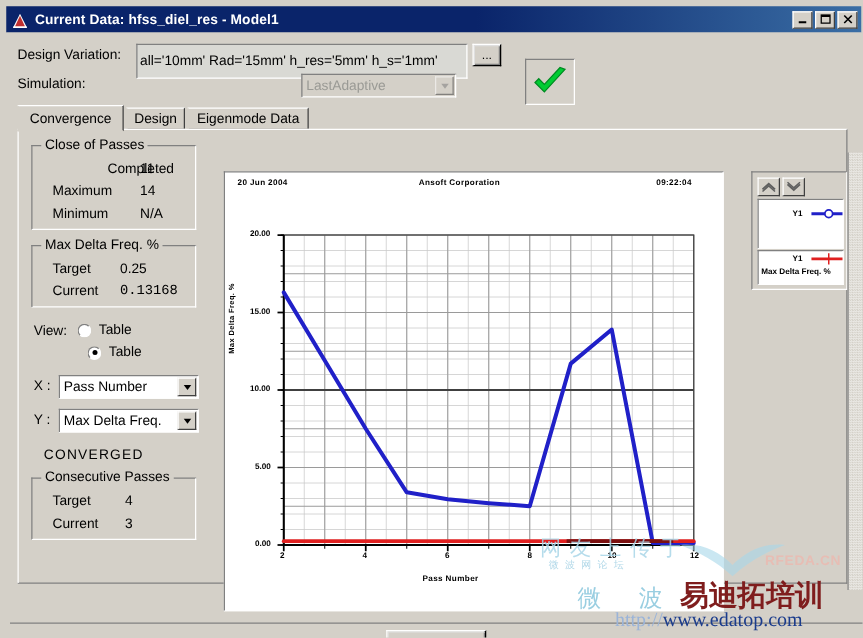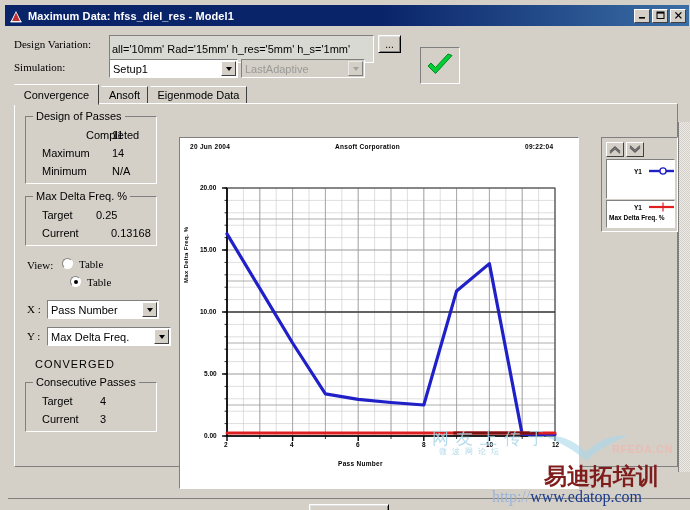--- a/index.html
+++ b/index.html
@@ -37,21 +37,21 @@
     display:flex;align-items:center;justify-content:center;
     font-size:9px;line-height:1;color:#000;font-family:"Liberation Sans",sans-serif;
     box-sizing:border-box;
   }
   .tb-btn svg{display:block;}
   
   .client{
     position:absolute;left:3px;top:24px;width:684px;height:483px;
     background:#d4d0c8;
   }
-  .row{position:absolute;display:flex;align-items:flex-start;font-family:Liberation Serif, serif;}
+  .row{position:absolute;display:flex;align-items:center;}
   .lbl{font-size:11px;color:#000;white-space:nowrap;}
   .textbox{
     height:17px;background:#d9d9d4;font-size:11px;color:#000;
     padding:13px 2px;overflow:hidden;white-space:nowrap;
     display:flex;align-items:center;box-sizing:border-box;
     border:1px solid;border-color:#808080 #fff #fff #808080;
   }
   .btn{
     background:#d4d0c8;
     border:1px solid;border-color:#fff #000 #000 #fff;
@@ -199,21 +199,21 @@
 <div class="app">
 
   <div class="titlebar">
     <div class="tb-icon">
       <svg width="14" height="13" viewBox="0 0 14 13">
         <polygon points="7,1 12.5,12 1.5,12" fill="#ffffff"></polygon>
         <polygon points="7,2.5 11,11.2 3,11.2" fill="#c03030"></polygon>
         <rect x="1.5" y="11.2" width="11" height="1.2" fill="#ffffff"></rect>
       </svg>
     </div>
-    <div class="tb-title">Maximum Data: hfss_diel_res - Model1</div>
+    <div class="tb-title">Current Data: hfss_diel_res - Model1</div>
     <div class="tb-btns">
       <div class="tb-btn">
         <svg width="9" height="9" viewBox="0 0 9 9">
             <rect x="1" y="6" width="6" height="1.6" fill="#000"></rect>
           </svg>
       </div>
       <div class="tb-btn">
         <svg width="9" height="9" viewBox="0 0 9 9">
             <rect x="1" y="1" width="7" height="6.5" fill="none" stroke="#000" stroke-width="1"></rect>
             <rect x="1" y="1" width="7" height="1.6" fill="#000"></rect>
@@ -231,63 +231,57 @@
 
     <div class="row" style="left:9px;top:12px;">
       <span class="lbl">Design Variation:</span>
     </div>
     <div class="textbox" style="position:absolute;left:104px;top:9px;width:265px;">all='10mm' Rad='15mm' h_res='5mm' h_s='1mm'</div>
     <div class="btn" style="position:absolute;left:373px;top:9px;width:23px;height:18px;font-size:10px;">...</div>
 
     <div class="row" style="left:9px;top:35px;">
       <span class="lbl">Simulation:</span>
     </div>
-    <div class="combo" style="position:absolute;left:104px;top:33px;width:129px;">
-      <span>Setup1</span>
-      <span class="arrow">
-          <i class="tri-d"></i>
-        </span>
-    </div>
     <div class="combo disabled" style="position:absolute;left:236px;top:33px;width:124px;">
       <span>LastAdaptive</span>
       <span class="arrow">
           <i class="tri-d"></i>
         </span>
     </div>
 
     <div style="position:absolute;left:415px;top:21px;width:40px;height:37px;background:#d4d0c8;border:1px solid;border-color:#808080 #fff #fff #808080;box-sizing:border-box;display:flex;align-items:center;justify-content:center;">
       <svg width="30" height="27" viewBox="0 0 30 27">
         <path d="M3 14 L10.5 21.5 L27 3.5 L23 2 L10.5 15.5 L6 11 Z" fill="#00cc33" stroke="#008a22" stroke-width="1"></path>
       </svg>
     </div>
 
     <div class="tabstrip">
       <div class="tab active" style="left:0px;width:85px;">Convergence</div>
-      <div class="tab" style="left:87px;width:47px;">Ansoft</div>
+      <div class="tab" style="left:87px;width:47px;">Design</div>
       <div class="tab" style="left:136px;width:97px;">Eigenmode Data</div>
     </div>
 
     <div class="tabpanel">
 
       <div class="group" style="left:10px;top:12px;width:132px;height:68px;">
-        <span class="gtitle">Design of Passes</span>
+        <span class="gtitle">Close of Passes</span>
         <span class="fieldrow" style="left:16px;top:12px;margin-left:44px;">Completed</span>
         <span class="fieldrow" style="left:86px;top:12px;">11</span>
         <span class="fieldrow" style="left:16px;top:30px;">Maximum</span>
         <span class="fieldrow" style="left:86px;top:30px;">14</span>
         <span class="fieldrow" style="left:16px;top:48px;">Minimum</span>
         <span class="fieldrow" style="left:86px;top:48px;">N/A</span>
       </div>
 
       <div class="group" style="left:10px;top:92px;width:132px;height:50px;">
         <span class="gtitle">Max Delta Freq. %</span>
         <span class="fieldrow" style="left:16px;top:12px;">Target</span>
         <span class="fieldrow" style="left:70px;top:12px;">0.25</span>
         <span class="fieldrow" style="left:16px;top:30px;">Current</span>
-        <span class="fieldrow" style="left:85px;top:30px;">0.13168</span>
+        <span class="fieldrow" style="left:70px;top:30px;font-family:Liberation Mono, monospace;">0.13168</span>
       </div>
 
       <div class="row" style="left:12px;top:155px;">
         <span class="lbl">View:</span>
       </div>
       <div class="row" style="left:47px;top:154px;gap:6px;">
         <span class="radio"></span>
         <span class="lbl">Table</span>
       </div>
       <div class="row" style="left:55px;top:172px;gap:6px;">
@@ -302,21 +296,21 @@
       </div>
       <div class="combo" style="position:absolute;left:32px;top:196px;width:112px;">
         <span>Pass Number</span>
         <span class="arrow">
             <i class="tri-d"></i>
           </span>
       </div>
       <div class="row" style="left:12px;top:226px;">
         <span class="lbl">Y :</span>
       </div>
-      <div class="combo" style="position:absolute;left:32px;top:223px;width:124px;">
+      <div class="combo" style="position:absolute;left:32px;top:223px;width:112px;">
         <span>Max Delta Freq.</span>
         <span class="arrow">
             <i class="tri-d"></i>
           </span>
       </div>
 
       <div class="fieldrow" style="left:20px;top:254px;font-size:11px;letter-spacing:1px;text-align:right;">CONVERGED</div>
 
       <div class="group" style="left:10px;top:278px;width:132px;height:50px;">
         <span class="gtitle">Consecutive Passes</span>
@@ -504,18 +498,19 @@
   </div>
 
   <div class="wm wm-cn1">网友上传于</div>
   <div class="wm wm-cn2">微波网论坛</div>
   <div class="wm wm-bird">
     <svg width="88" height="34" viewBox="0 0 88 34">
       <path d="M2 6 C20 4 34 12 44 22 C54 12 68 4 86 6 C70 12 56 20 44 31 C32 20 18 12 2 6 Z" fill="#a8d8ea"></path>
     </svg>
   </div>
   <div class="wm wm-rfeda">RFEDA.CN</div>
+  <div class="wm wm-wei">微 波</div>
   <div class="wm wm-edatop">易迪拓培训</div>
   <div class="wm wm-url">
     <span class="faint">http://</span><span>www.edatop.com</span>
   </div>
 
 </div>
 
 </body></html>

